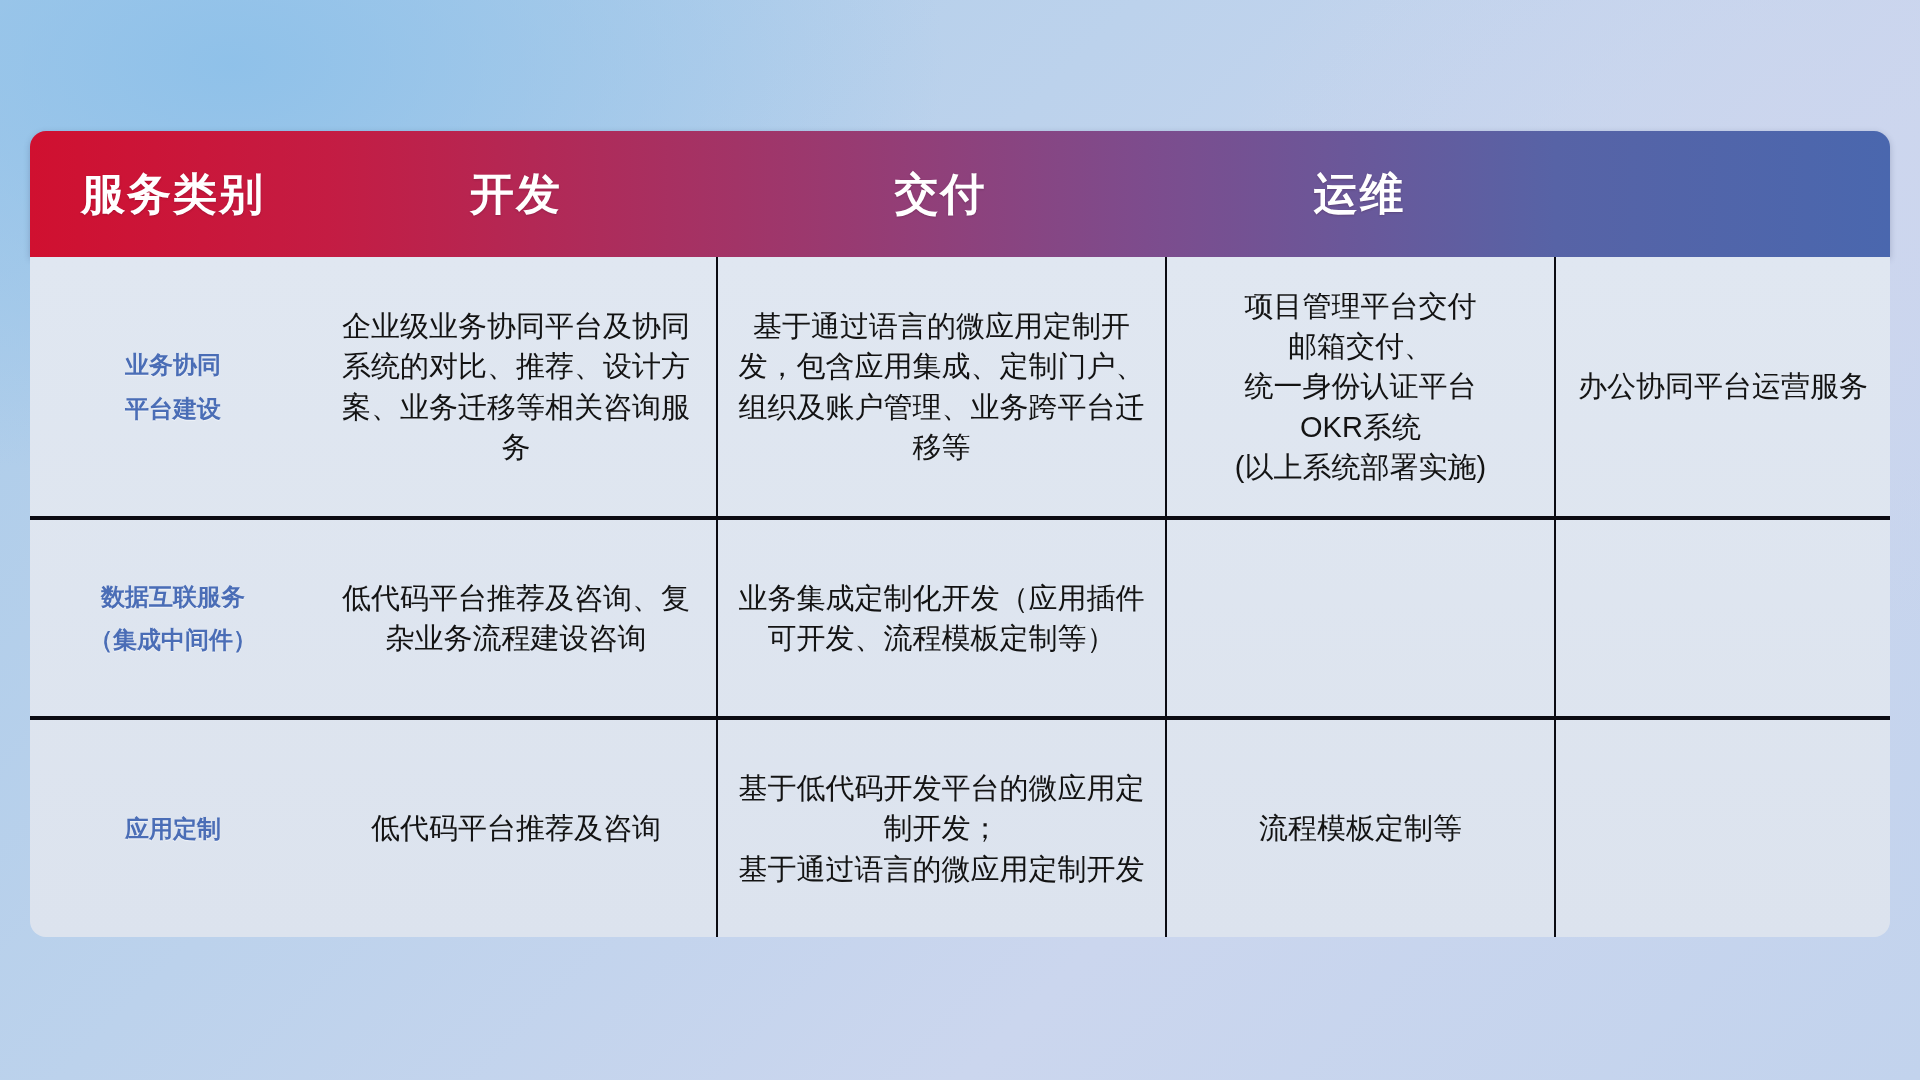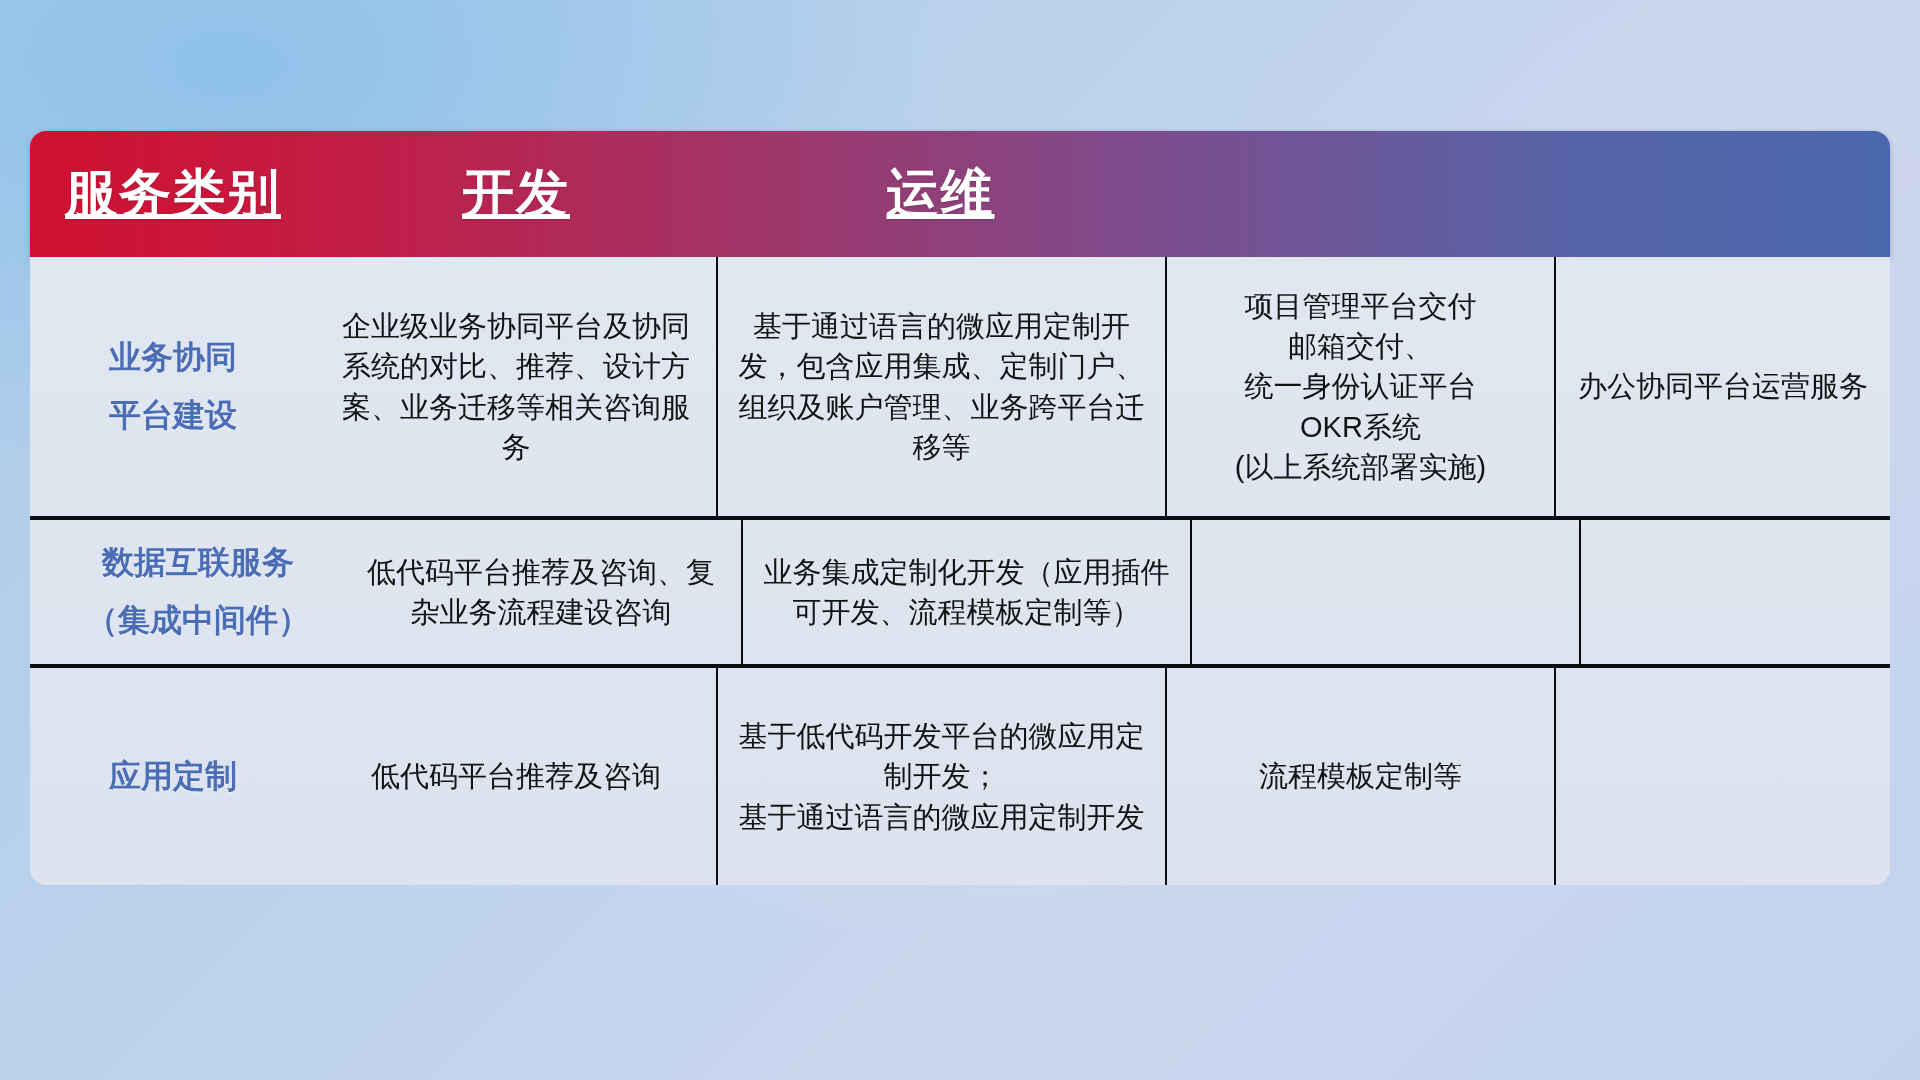--- a/index.html
+++ b/index.html
@@ -22,60 +22,60 @@
   .thead {
     height:126px;
     border-radius:16px 16px 0 0;
     background:linear-gradient(90deg,
       #d01030 0%, #c41c43 16%, #a23467 38%,
       #7d4c8d 60%, #5763a6 82%, #4a67ae 100%);
     box-shadow:0 2px 6px rgba(40,50,90,0.25);
   }
   .hcell {
     display:flex; align-items:center; justify-content:center;
-    color:#ffffff; font-weight:bold; font-size:52px; letter-spacing:2px;
+    color:#ffffff; font-weight:bold; font-size:44px; letter-spacing:2px;
     text-shadow:0 1px 2px rgba(60,20,40,0.25);
-    text-decoration:underline;
   }
 
   .tbody {
     background:linear-gradient(180deg,#e0e7f1 0%, #dce3ee 100%);
     border-radius:0 0 16px 16px;
     overflow:hidden;
   }
   .trow { }
   .trow + .trow { border-top:4px solid #0b0b12; }
   .trow-1 { height:259px; }
-  .trow-2 { height:148px;padding-left:25px; }
+  .trow-2 { height:200px; }
   .trow-3 { height:221px; }
 
   .cell {
     display:flex; align-items:center; justify-content:center;
     text-align:center; white-space:pre-line;
     color:#131313; font-size:29px; line-height:1.38;
     padding:0 16px;
   }
   .cell.vline { border-left:2px solid #0b0b12; }
 
   .cat {
-    color:#4a6db6; font-weight:bold; font-size:32px; line-height:1.8;
+    color:#4a6db6; font-weight:bold; font-size:24px; line-height:1.8;
     padding:0 4px;
     text-shadow:0 1px 1px rgba(255,255,255,0.6);
   }
 </style>
 </head>
 <body>
 
 <div class="slide">
 
   <div class="services-table">
 
     <div class="thead grid-cols">
       <div class="hcell">服务类别</div>
       <div class="hcell">开发</div>
+      <div class="hcell">交付</div>
       <div class="hcell">运维</div>
     </div>
 
     <div class="tbody">
 
       <div class="trow trow-1 grid-cols">
         <div class="cell cat">业务协同
 平台建设</div>
         <div class="cell">企业级业务协同平台及协同系统的对比、推荐、设计方案、业务迁移等相关咨询服务</div>
         <div class="cell vline">基于通过语言的微应用定制开发，包含应用集成、定制门户、组织及账户管理、业务跨平台迁移等</div>

